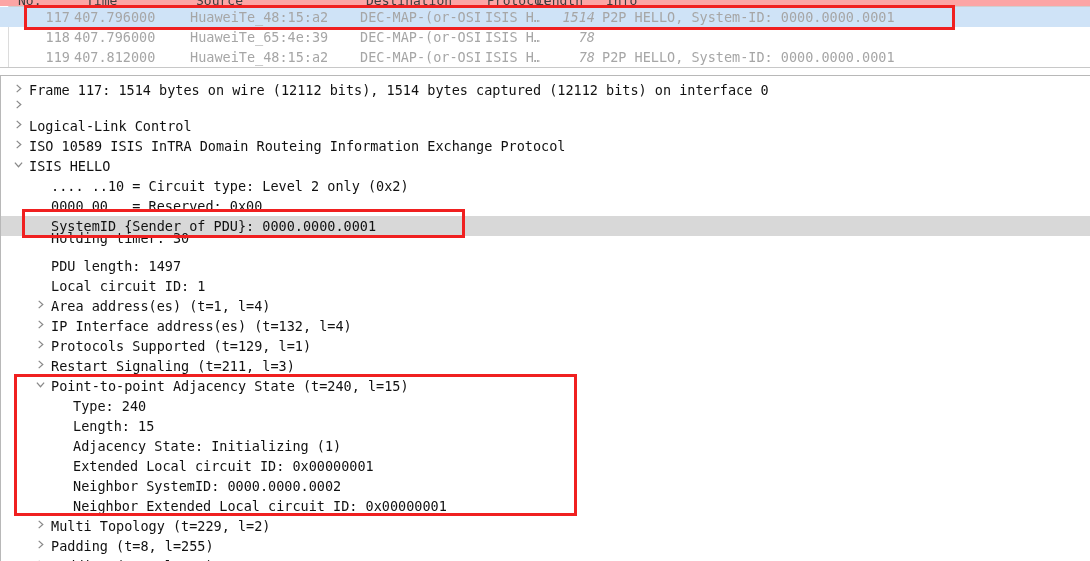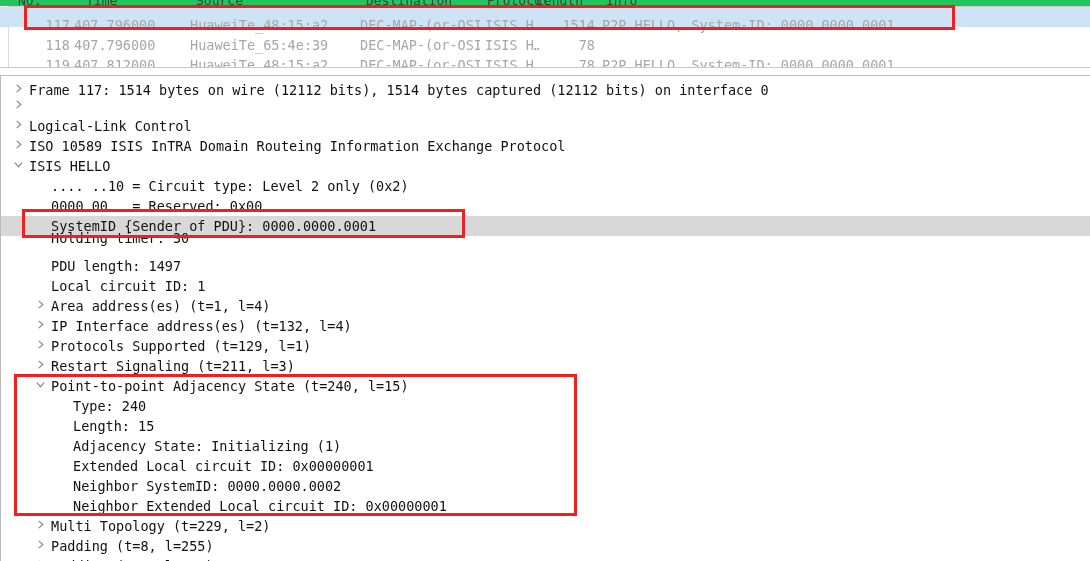--- a/index.html
+++ b/index.html
@@ -27,21 +27,21 @@
     background: #ffffff;
     border-bottom: 1px solid #c8c8c8;
     box-sizing: border-box;
     overflow: hidden;
   }
   #packet-list-header {
     position: absolute;
     left: 0; top: 0;
     width: 1090px;
     height: 6px;
-    background: #22c55e;
+    background: #fca5a5;
     border-bottom: 1px solid #cfcfcf;
     overflow: hidden;
   }
   .col-head {
     position: absolute;
     top: -7px;
     font-size: 13px;
     color: #3c3c3c;
     white-space: nowrap;
   }
@@ -65,28 +65,27 @@
     font-size: 13.5px;
   }
   .packet-row.selected {
     background: #cfe3f7;
   }
   .packet-row .cell {
     position: absolute;
     top: 0;
     overflow: hidden;
     white-space: nowrap;
-    margin-top: 8px;
   }
   .c-no      { left: 10px;  width: 60px; text-align: right; }
   .c-time    { left: 74px;  width: 95px; text-align: left; }
   .c-src     { left: 190px; width: 160px; }
   .c-dst     { left: 360px; width: 120px; }
   .c-proto   { left: 485px; width: 55px; }
-  .c-len     { left: 535px; width: 60px; text-align: right; }
+  .c-len     { left: 535px; width: 60px; text-align: right; font-style: italic; }
   .c-info    { left: 602px; width: 470px; }
 
   
   #pane-splitter {
     position: absolute;
     left: 0; top: 68px;
     width: 1090px;
     height: 7px;
     background: #ffffff;
   }

